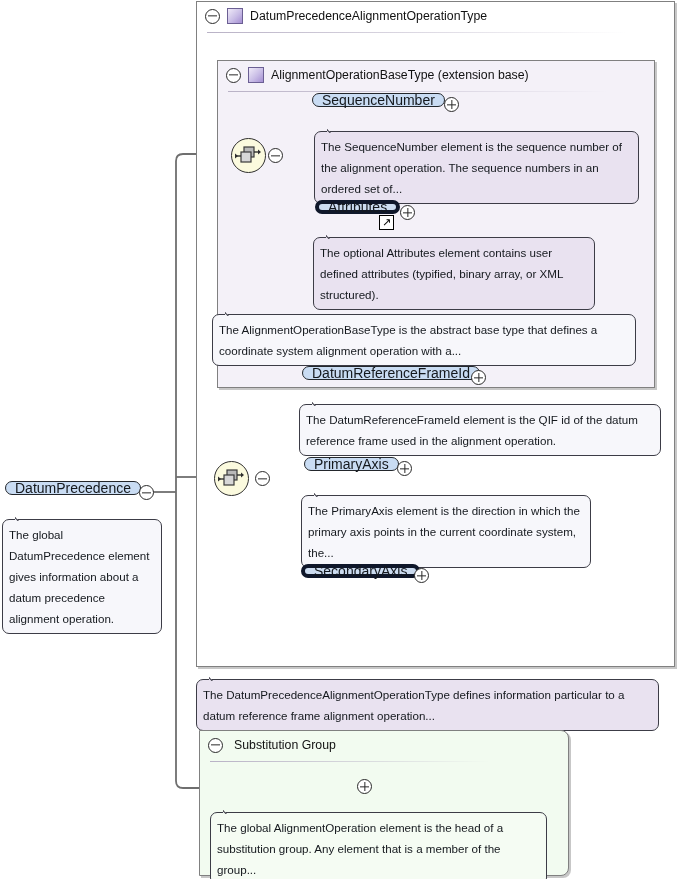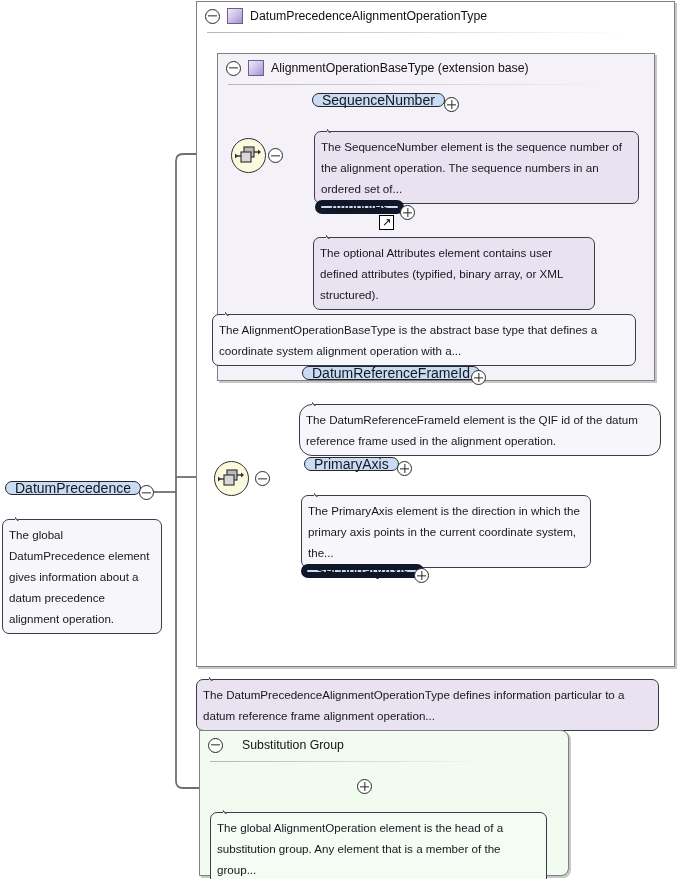--- a/index.html
+++ b/index.html
@@ -52,21 +52,21 @@
   }
   .panel-title{font-size:12.3px;color:#111;white-space:nowrap;}
 
   
   .elem{
     position:absolute;box-sizing:border-box;
     background:#c9dcf3;border:1.4px solid #23272c;border-radius:11px;
     height:14px;display:flex;align-items:center;justify-content:center;
     padding:0 9px;font-size:14px;color:#14181d;white-space:nowrap;
   }
-  .elem.optional{border:6px solid #0f172a;background:#ccdcf0;}
+  .elem.optional{border:4px solid #0f172a;background:#ccdcf0;}
   .elem.sub{background:#d7e2f7;}
 
   
   .refbadge{
     position:absolute;width:13px;height:13px;background:#ffffff;
     border:1.4px solid #000;display:flex;align-items:center;
     justify-content:center;font-size:11px;line-height:1;
     color:#000;font-family:"DejaVu Sans",sans-serif;
   }
 
@@ -132,21 +132,21 @@
 
   <div class="panel white" style="left:196px;top:1px;width:479px;height:666px;">
     <div class="panel-head">
       <span class="circ"></span>
       <span class="tglyph"></span>
       <span class="panel-title">DatumPrecedenceAlignmentOperationType</span>
     </div>
     <div class="panel-rule" style="top:30px;width:420px;"></div>
   </div>
 
-  <div class="panel lav" style="left:217px;top:53px;width:438px;height:328px;">
+  <div class="panel lav" style="left:217px;top:60px;width:438px;height:328px;">
     <div class="panel-head">
       <span class="circ"></span>
       <span class="tglyph"></span>
       <span class="panel-title">AlignmentOperationBaseType (extension base)</span>
     </div>
     <div class="panel-rule" style="top:30px;width:380px;"></div>
   </div>
 
   <div class="seq" style="left:231px;top:138px;">
     <svg width="33" height="33" viewBox="0 0 33 33">
@@ -202,21 +202,21 @@
       <path d="M26,10.5 L26,15.5 L29,13 Z" fill="#2f2f2f"></path>
     </svg>
   </div>
   <span class="circ" style="position:absolute;left:255px;top:471px;"></span>
 
   <div class="elem" style="left:302px;top:366px;">
     <span>DatumReferenceFrameId</span>
   </div>
   <span class="circ plus" style="position:absolute;left:471px;top:370px;"></span>
 
-  <div class="note white" style="left:299px;top:404px;width:362px;border-radius:13px;">
+  <div class="note white" style="left:299px;top:404px;width:362px;">
     <span class="tail">
         <i></i>
       </span>
     <span>The DatumReferenceFrameId element is the QIF id of the datum reference frame used in the alignment operation.</span>
   </div>
 
   <div class="elem" style="left:304px;top:457px;">
     <span>PrimaryAxis</span>
   </div>
   <span class="circ plus" style="position:absolute;left:397px;top:461px;"></span>
@@ -237,21 +237,21 @@
   <div class="note lav" style="left:196px;top:679px;width:463px;">
     <span class="tail">
         <i></i>
       </span>
     <span>The DatumPrecedenceAlignmentOperationType defines information particular to a datum reference frame alignment operation...</span>
   </div>
 
   <div class="panel green" style="left:199px;top:730px;width:370px;height:146px;">
     <div class="panel-head">
       <span class="circ"></span>
-      <span class="panel-title" style="margin-left:12px;">Substitution Group</span>
+      <span class="panel-title" style="margin-left:4px;">Substitution Group</span>
     </div>
     <div class="panel-rule" style="top:30px;width:280px;"></div>
   </div>
 
   <span class="circ plus" style="position:absolute;left:357px;top:779px;"></span>
 
   <div class="note grn" style="left:210px;top:812px;width:337px;">
     <span class="tail">
         <i></i>
       </span>

